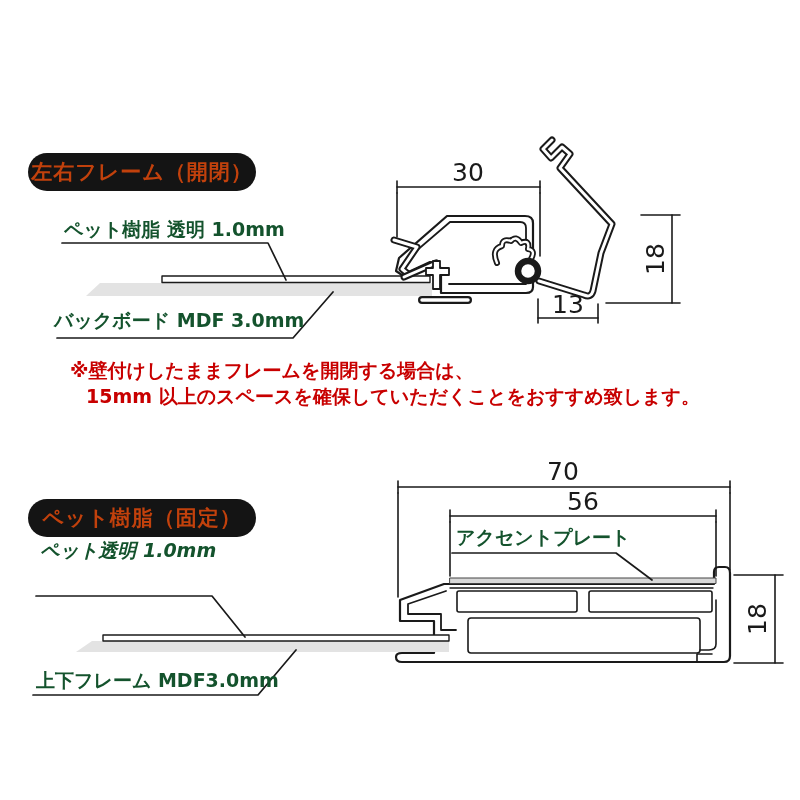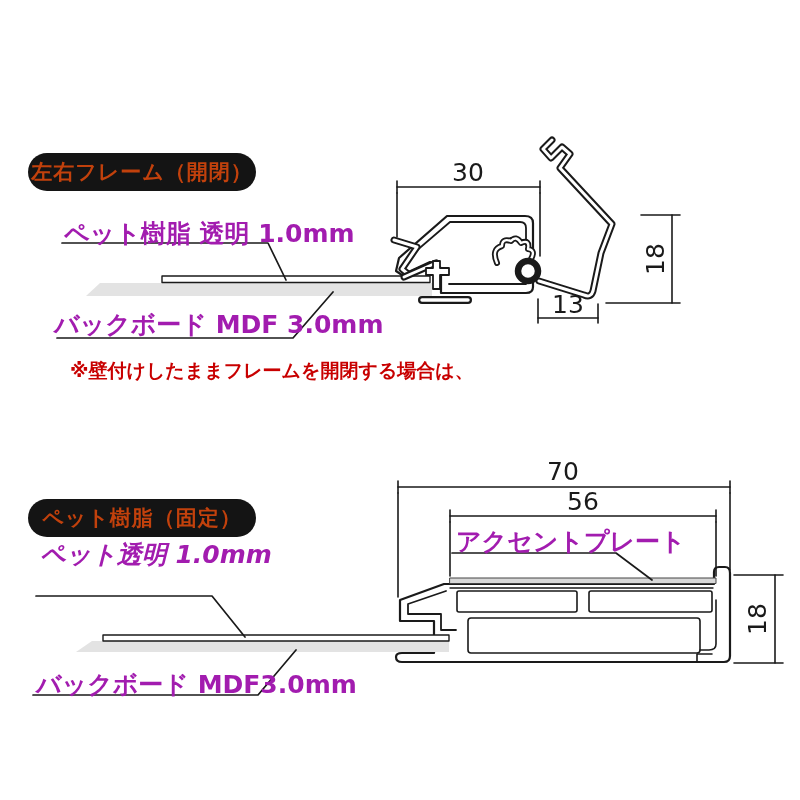--- a/index.html
+++ b/index.html
@@ -2,21 +2,21 @@
 <html><head>
 <meta charset="utf-8">
 <style>
   html,body{margin:0;padding:0;background:#ffffff;}
   #page{position:relative;width:800px;height:800px;background:#ffffff;overflow:hidden;
         font-family:"DejaVu Sans",sans-serif;color:#1a1a1a;}
   #lineart{position:absolute;left:0;top:0;}
   .pill{position:absolute;width:228px;height:38px;background:#141414;border-radius:20px;
         display:flex;align-items:center;justify-content:center;color:#c2410c;
         font-size:21px;font-weight:bold;letter-spacing:1px;white-space:nowrap;}
-  .mat-label{position:absolute;font-size:25px;font-weight:bold;white-space:nowrap;color:#a21caf;}
+  .mat-label{position:absolute;font-size:19px;font-weight:bold;white-space:nowrap;color:#14532d;}
   .note{position:absolute;color:#c80000;font-size:19px;font-weight:bold;white-space:nowrap;margin-left:46px;}
   .dim-text{font-size:25px;fill:#1a1a1a;font-family:"DejaVu Sans",sans-serif;}
 </style>
 </head>
 <body>
 
 <div id="page">
 
   <svg id="lineart" width="800" height="800" viewBox="0 0 800 800" fill="none" stroke-linejoin="round" stroke-linecap="round">
 
@@ -129,21 +129,22 @@
     </g>
   </svg>
 
   <div class="pill" style="left:28px;top:153px;">左右フレーム（開閉）</div>
 
   <div class="mat-label" style="left:64px;top:217px;">ペット樹脂 透明 1.0mm</div>
 
   <div class="mat-label" style="left:54px;top:308px;">バックボード MDF 3.0mm</div>
 
   <div class="note" style="left:24px;top:358px;">※壁付けしたままフレームを開閉する場合は、</div>
+  <div class="note" style="left:40px;top:384px;">15mm 以上のスペースを確保していただくことをおすすめ致します。</div>
 
   <div class="pill" style="left:28px;top:499px;">ペット樹脂（固定）</div>
 
   <div class="mat-label" style="left:456px;top:525px;">アクセントプレート</div>
 
   <div class="mat-label" style="left:40px;top:538px;font-style:italic;">ペット透明 1.0mm</div>
 
-  <div class="mat-label" style="left:36px;top:668px;">バックボード MDF3.0mm</div>
+  <div class="mat-label" style="left:36px;top:668px;">上下フレーム MDF3.0mm</div>
 </div>
 
 </body></html>

